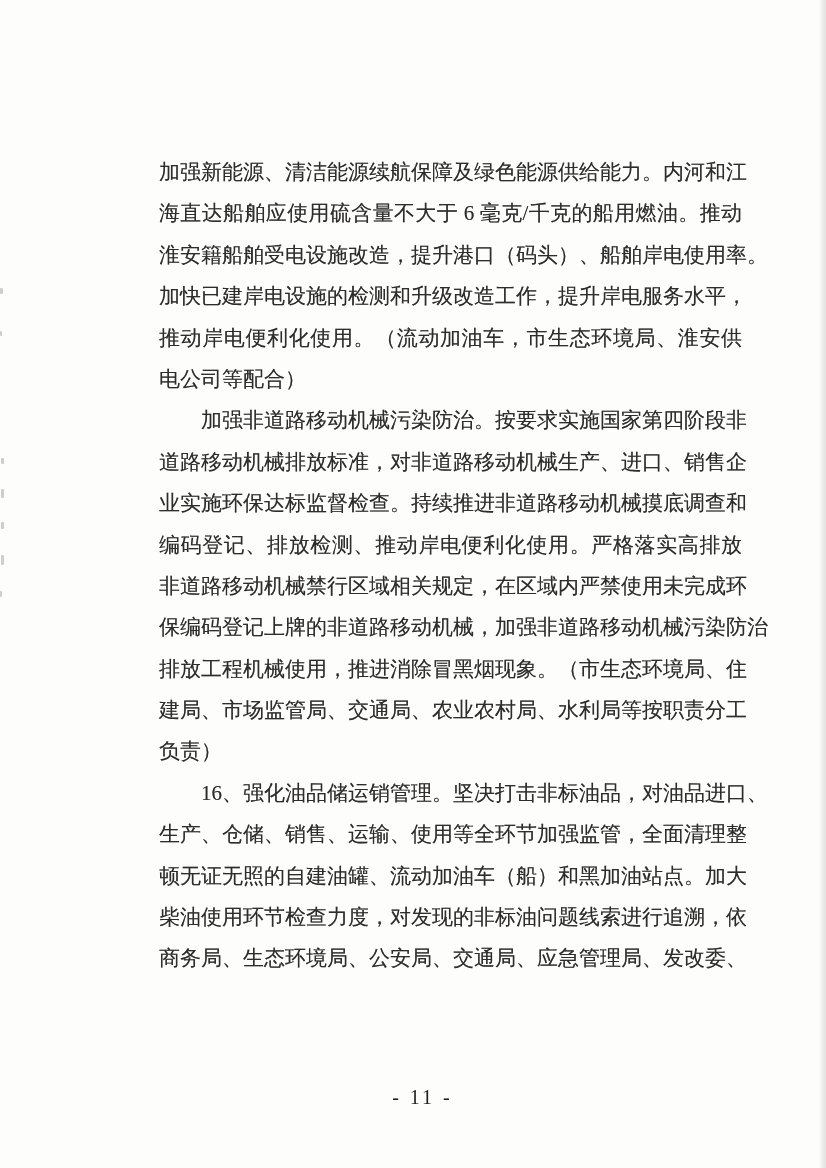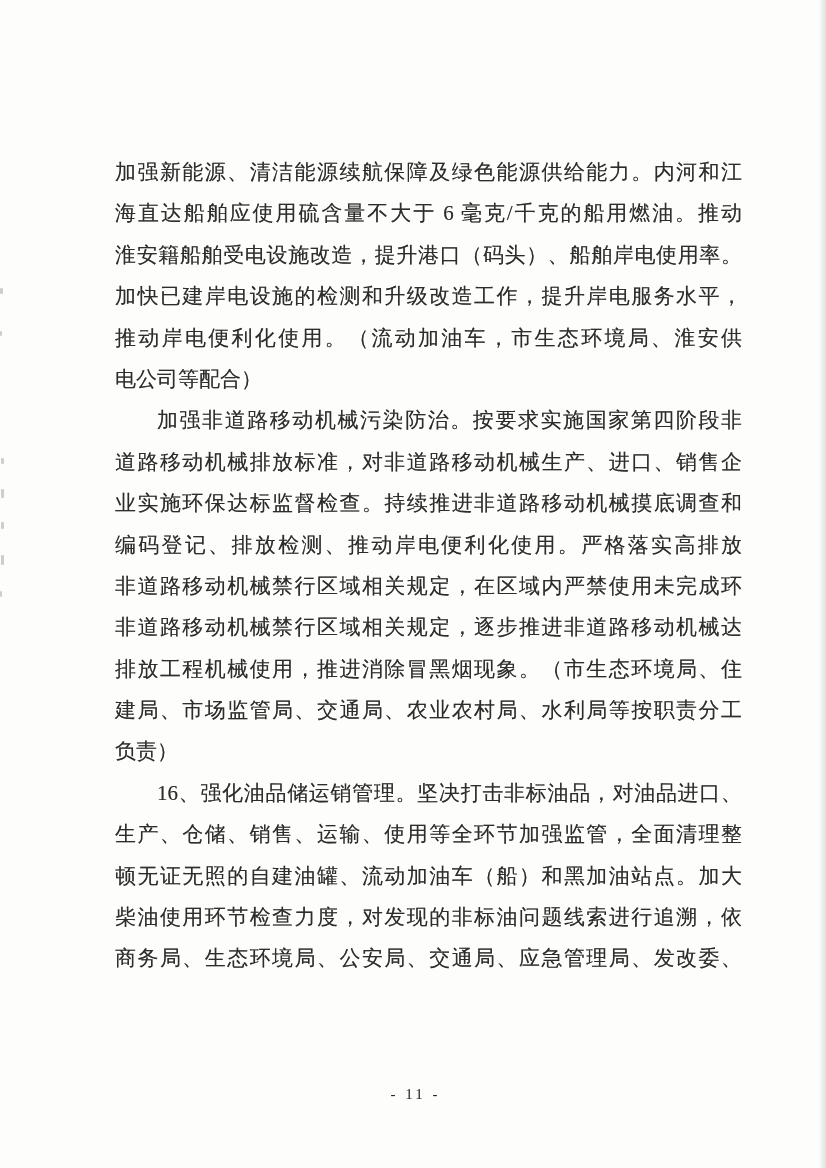--- a/index.html
+++ b/index.html
@@ -37,42 +37,42 @@
   }
   .textblock {
     position: absolute;
     left: 115px;
     top: 152px;
     width: 627px;
     color: #2e2d2c;
     font-size: 21px;
     text-shadow: 0 0 0.6px rgba(60,60,60,0.55);
   }
-  .paragraph { display: block; }
+  .paragraph { display: block; margin-left: 44px; }
   .line {
     display: block;
     height: 41.4px;
     line-height: 41.4px;
     text-align: justify;
     text-align-last: justify;
     white-space: pre;
     overflow: visible;
   }
   .line.indent { padding-left: 42px; }
   .line.short {
     text-align: right;
     text-align-last: left;
   }
   .footer {
     position: absolute;
     top: 1086px;
-    left: 102px;
+    left: 109px;
     width: 627px;
     text-align: center;
-    font-size: 15px;
+    font-size: 20px;
     letter-spacing: 3px;
     color: #1e1e1e;
   }
 </style>
 </head>
 <body>
 
 <div class="page">
 
   <div class="speck" style="left:0; top:288px; width:3px; height:6px;"></div>
@@ -93,21 +93,21 @@
       <div class="line">推动岸电便利化使用。（流动加油车，市生态环境局、淮安供</div>
       <div class="line short">电公司等配合）</div>
     </div>
 
     <div class="paragraph">
       <div class="line indent">加强非道路移动机械污染防治。按要求实施国家第四阶段非</div>
       <div class="line">道路移动机械排放标准，对非道路移动机械生产、进口、销售企</div>
       <div class="line">业实施环保达标监督检查。持续推进非道路移动机械摸底调查和</div>
       <div class="line">编码登记、排放检测、推动岸电便利化使用。严格落实高排放</div>
       <div class="line">非道路移动机械禁行区域相关规定，在区域内严禁使用未完成环</div>
-      <div class="line">非道路移动机械禁行区域相关规定，逐步推进非道路移动机械达</div>
+      <div class="line">保编码登记上牌的非道路移动机械，加强非道路移动机械污染防治</div>
       <div class="line">排放工程机械使用，推进消除冒黑烟现象。（市生态环境局、住</div>
       <div class="line">建局、市场监管局、交通局、农业农村局、水利局等按职责分工</div>
       <div class="line short">负责）</div>
     </div>
 
     <div class="paragraph">
       <div class="line indent">16、强化油品储运销管理。坚决打击非标油品，对油品进口、</div>
       <div class="line">生产、仓储、销售、运输、使用等全环节加强监管，全面清理整</div>
       <div class="line">顿无证无照的自建油罐、流动加油车（船）和黑加油站点。加大</div>
       <div class="line">柴油使用环节检查力度，对发现的非标油问题线索进行追溯，依</div>

